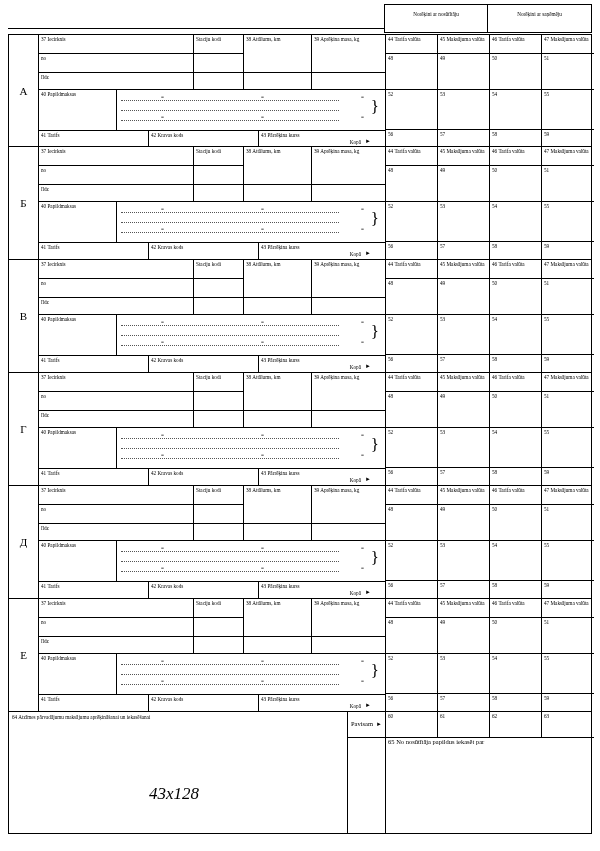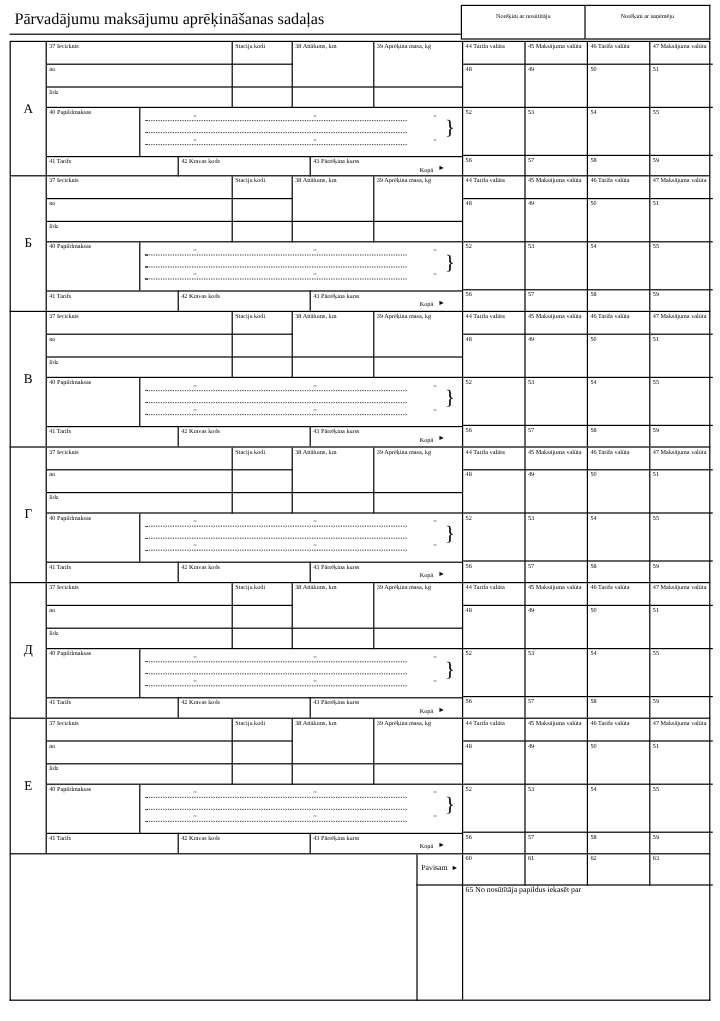--- a/index.html
+++ b/index.html
@@ -147,21 +147,20 @@
     font-style:italic;
     font-family:"Liberation Serif", serif;
   }
 </style>
 </head>
 <body>
 
 <div class="page">
 
   <div class="header">
-    <div class="title">Pārvadājumu maksājumu aprēķināšanas sadaļas</div>
     <div class="title-rule"></div>
     <div class="hdr-box hdr-left">
       <span>Norēķini ar nosūtītāju</span>
     </div>
     <div class="hdr-box hdr-right">
       <span>Norēķini ar saņēmēju</span>
     </div>
   </div>
 
   <div class="block first">
@@ -787,20 +786,24 @@
       <div class="cell br" style="left:104px;top:95px;width:52px;height:17px;">
           <span class="lbl">58</span>
         </div>
       <div class="cell" style="left:156px;top:95px;width:52px;height:17px;">
           <span class="lbl">59</span>
         </div>
     </div>
   </div>
 
   <div class="bottom">
+    <div class="b-left">
+      <span class="small-lbl" style="position:absolute;left:3px;top:2px;">64 Atzīmes pārvadājumu maksājumu aprēķināšanai un iekasēšanai</span>
+      <span class="watermark">43x128</span>
+    </div>
     <div class="b-mid">
       <span>Pavisam</span>
       <span style="position:absolute;right:3px;top:9px;font-size:6px;">►</span>
     </div>
     <div class="b-midempty"></div>
     <div class="b-right">
       <div class="cell br bb" style="left:0;top:0;width:52px;height:26px;">
           <span class="lbl">60</span>
         </div>
       <div class="cell br bb" style="left:52px;top:0;width:52px;height:26px;">

